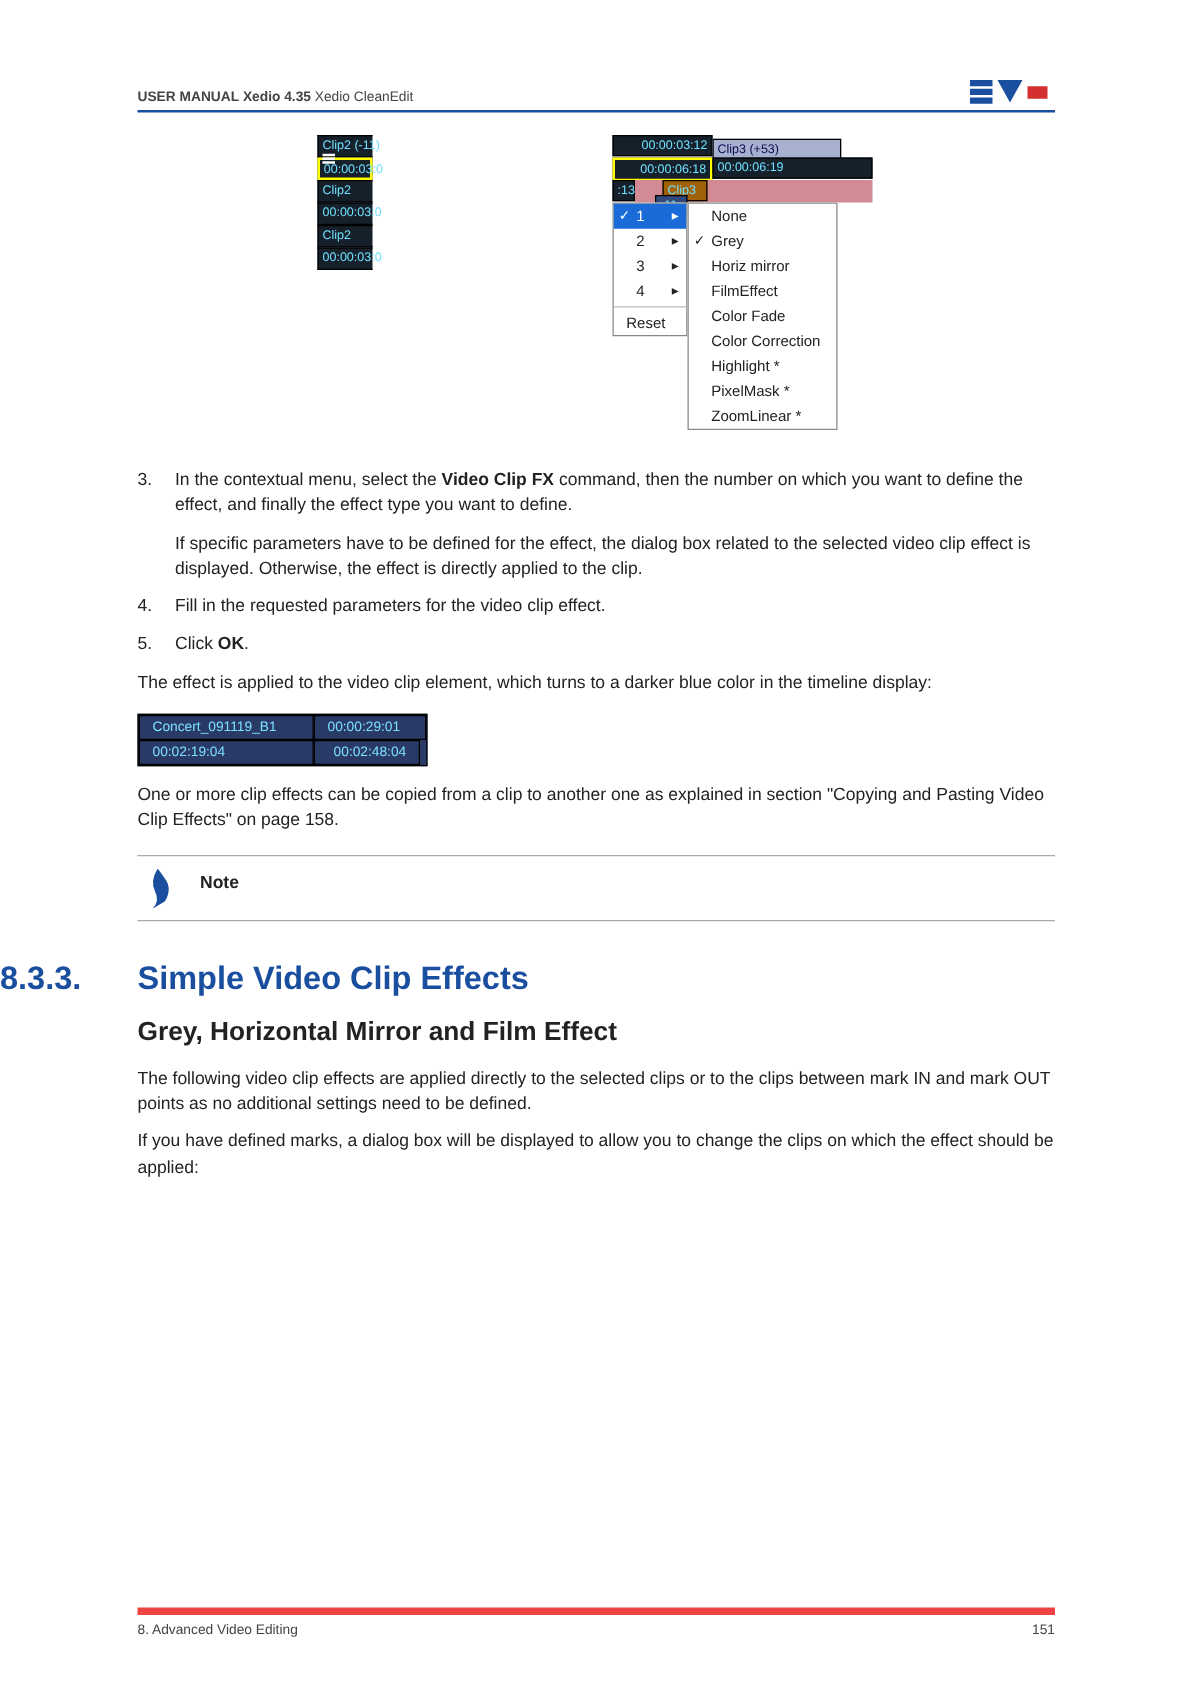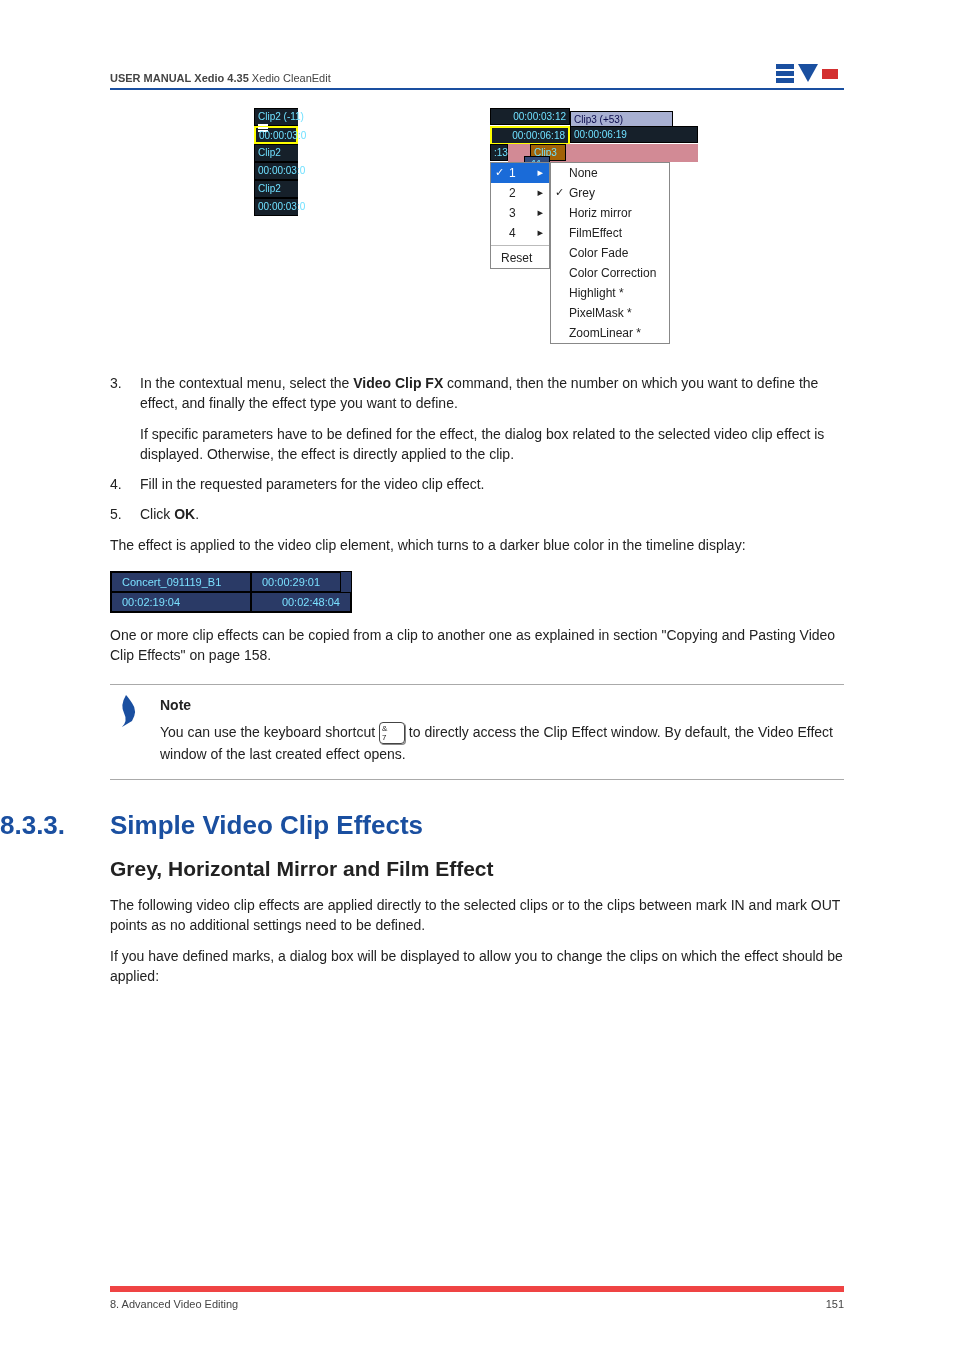--- a/index.html
+++ b/index.html
@@ -228,34 +228,31 @@
 
 <p class="p-body">The effect is applied to the video clip element, which turns to a darker blue color in the timeline display:</p>
 
 <div class="timeline-sample">
   <div class="row">
     <div class="cell" style="width:140px;">Concert_091119_B1</div>
     <div class="cell" style="width:90px;text-align:left;">00:00:29:01</div>
   </div>
   <div class="row">
     <div class="cell" style="width:140px;">00:02:19:04</div>
-    <div class="cell" style="width:100px;text-align:right;">00:02:48:04</div>
+    <div class="cell" style="width:85px;text-align:right;">00:02:48:04</div>
   </div>
 </div>
 
 <p class="p-body">One or more clip effects can be copied from a clip to another one as explained in section "Copying and Pasting Video Clip Effects" on page 158.</p>
 
 <div class="note-block">
   <svg class="note-icon" viewBox="0 0 24 32">
     <path d="M8 0 Q2 10 6 18 Q10 26 4 32 L14 26 Q20 16 14 8 Q10 2 8 0 Z" fill="#1a4fa0"></path>
   </svg>
   <div class="note-title">Note</div>
-  <div>
-    <span>You can use the keyboard shortcut </span><span class="key-icon"><span>&amp;</span><br><span>7</span></span><span> to directly access the Clip Effect window. By default, the Video Effect window of the last created effect opens.</span>
-  </div>
 </div>
 
 <div class="sec-row">
   <div class="sec-num">8.3.3.</div>
   <div class="sec-title">Simple Video Clip Effects</div>
 </div>
 
 <div class="subsec">Grey, Horizontal Mirror and Film Effect</div>
 
 <p class="p-body">The following video clip effects are applied directly to the selected clips or to the clips between mark IN and mark OUT points as no additional settings need to be defined.</p>

